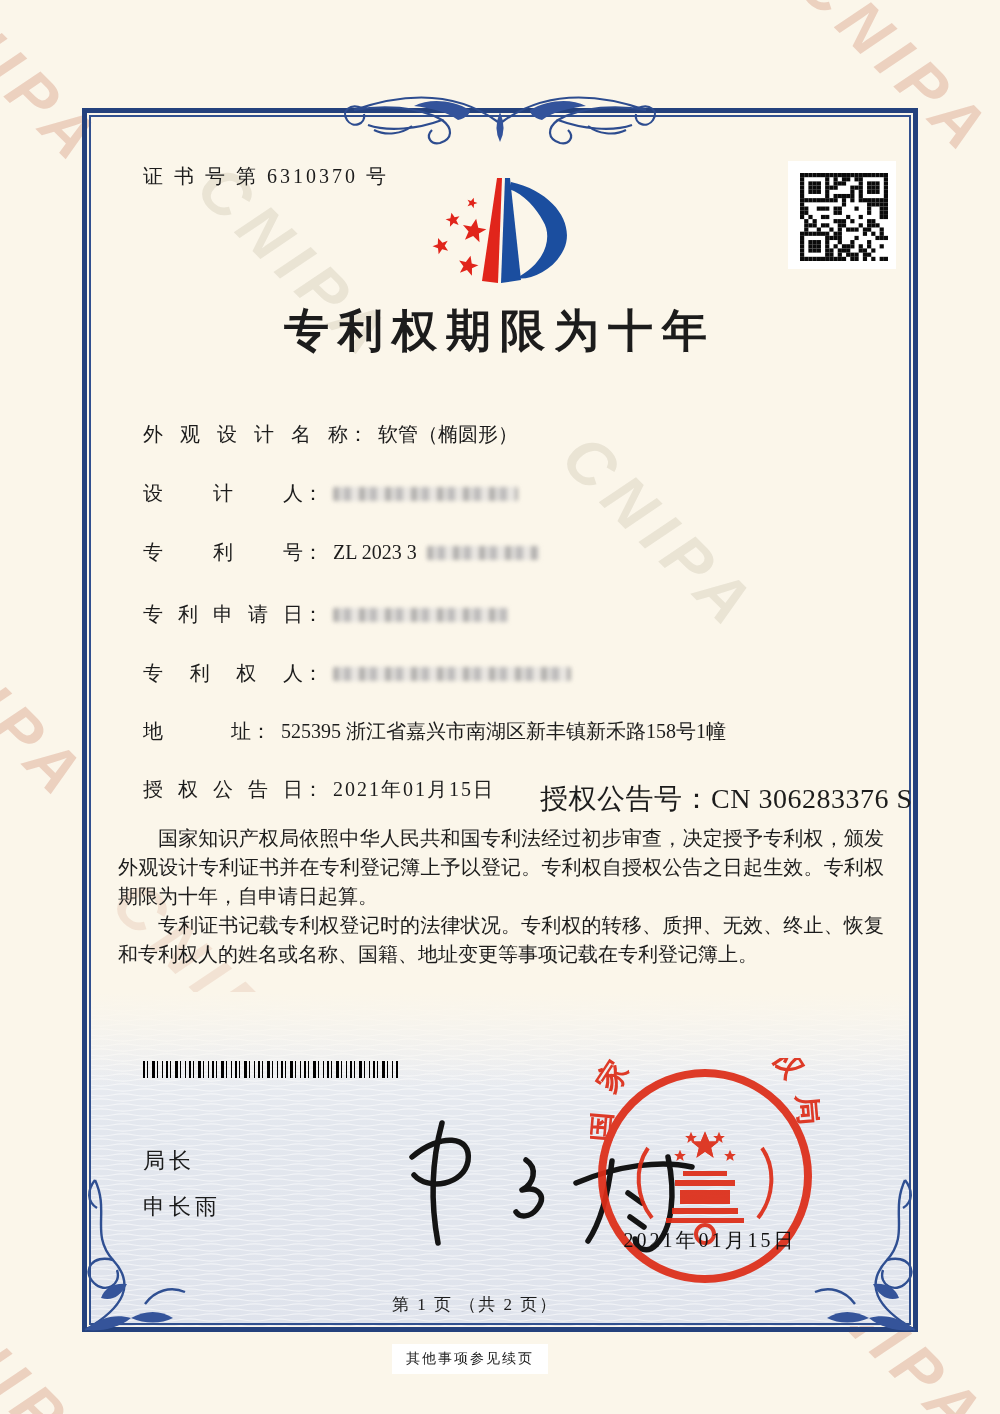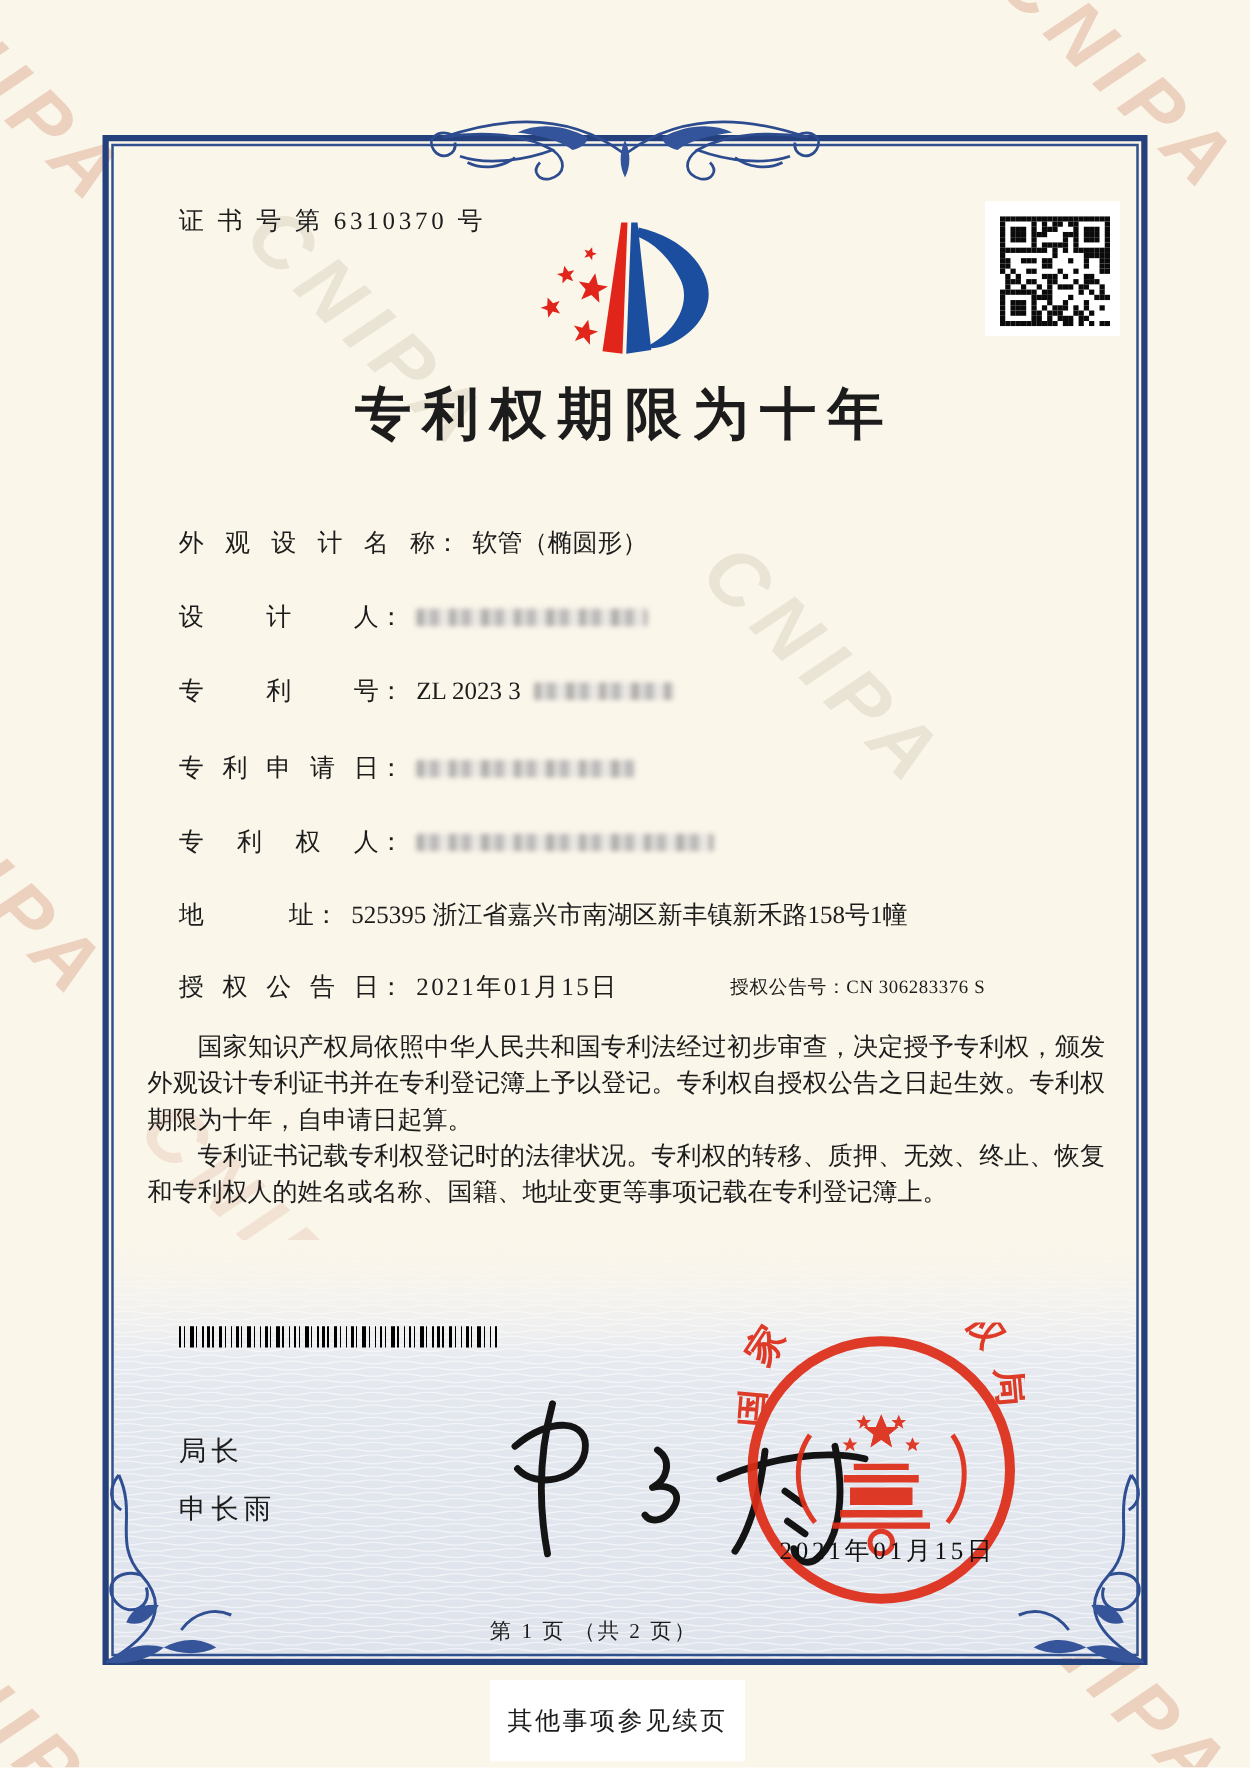--- a/index.html
+++ b/index.html
@@ -32,42 +32,42 @@
          font-size:45px;font-weight:bold;letter-spacing:9px;}
   
   .row{position:absolute;left:143px;font-size:20px;white-space:nowrap;}
   .flabel{display:inline-block;text-align:justify;text-align-last:justify;vertical-align:bottom;}
   .lw6{width:205px;} .lwstd{width:160px;} .lw2{width:108px;}
   .fval{margin-left:10px;}
   .redact{display:inline-block;height:14px;border-radius:2px;vertical-align:-1px;margin-left:10px;
     background:repeating-linear-gradient(90deg,rgba(118,118,124,.55) 0 6px,rgba(192,192,198,.5) 6px 11px,
        rgba(148,148,155,.6) 11px 18px,rgba(212,212,216,.45) 18px 26px);
     filter:blur(2px);}
-  .grantno{position:absolute;left:540px;top:780px;font-size:15px;letter-spacing:.5px;white-space:nowrap;margin-left:44px;}
+  .grantno{position:absolute;left:540px;top:780px;font-size:28px;letter-spacing:.5px;white-space:nowrap;}
   
   .body-text{position:absolute;left:118px;top:824px;width:766px;font-size:20px;line-height:29px;text-align:justify;}
   .body-text p{margin:0;text-indent:2em;}
   
   .barcode{position:absolute;left:143px;top:1061px;width:255px;height:17px;
     background:repeating-linear-gradient(90deg,#000 0 2px,transparent 2px 4px,#000 4px 5px,
       transparent 5px 9px,#000 9px 12px,transparent 12px 14px,#000 14px 15px,
       transparent 15px 19px,#000 19px 20px,transparent 20px 23px);}
   
   .signer{position:absolute;left:143px;font-size:22px;letter-spacing:4px;
           font-family:"Liberation Sans","DejaVu Sans",sans-serif;}
   .sig-svg{position:absolute;left:380px;top:1105px;}
   
   .seal{position:absolute;left:590px;top:1058px;opacity:.93;}
   .seal-date{position:absolute;left:600px;top:1227px;width:220px;text-align:center;
              font-size:20px;letter-spacing:3px;color:#111;}
   
   .page-info{position:absolute;left:0;top:1293px;width:950px;text-align:center;
              font-size:17px;letter-spacing:2px;}
-  .note{position:absolute;left:392px;top:1344px;background:#ffffff;padding:19px 14px;
-        font-size:20px;letter-spacing:2px;font-family:Liberation Mono, monospace;}
+  .note{position:absolute;left:392px;top:1344px;background:#ffffff;padding:6px 14px;
+        font-size:14px;letter-spacing:2px;font-family:Liberation Mono, monospace;}
   .orn{position:absolute;pointer-events:none;}
 </style>
 </head>
 <body>
 
 <div class="page">
 
   <span class="wm pink" style="left:-55px;top:-45px">CNIPA</span>
   <span class="wm pink" style="left:835px;top:-55px">CNIPA</span>
   <span class="wm gray" style="left:235px;top:150px">CNIPA</span>

